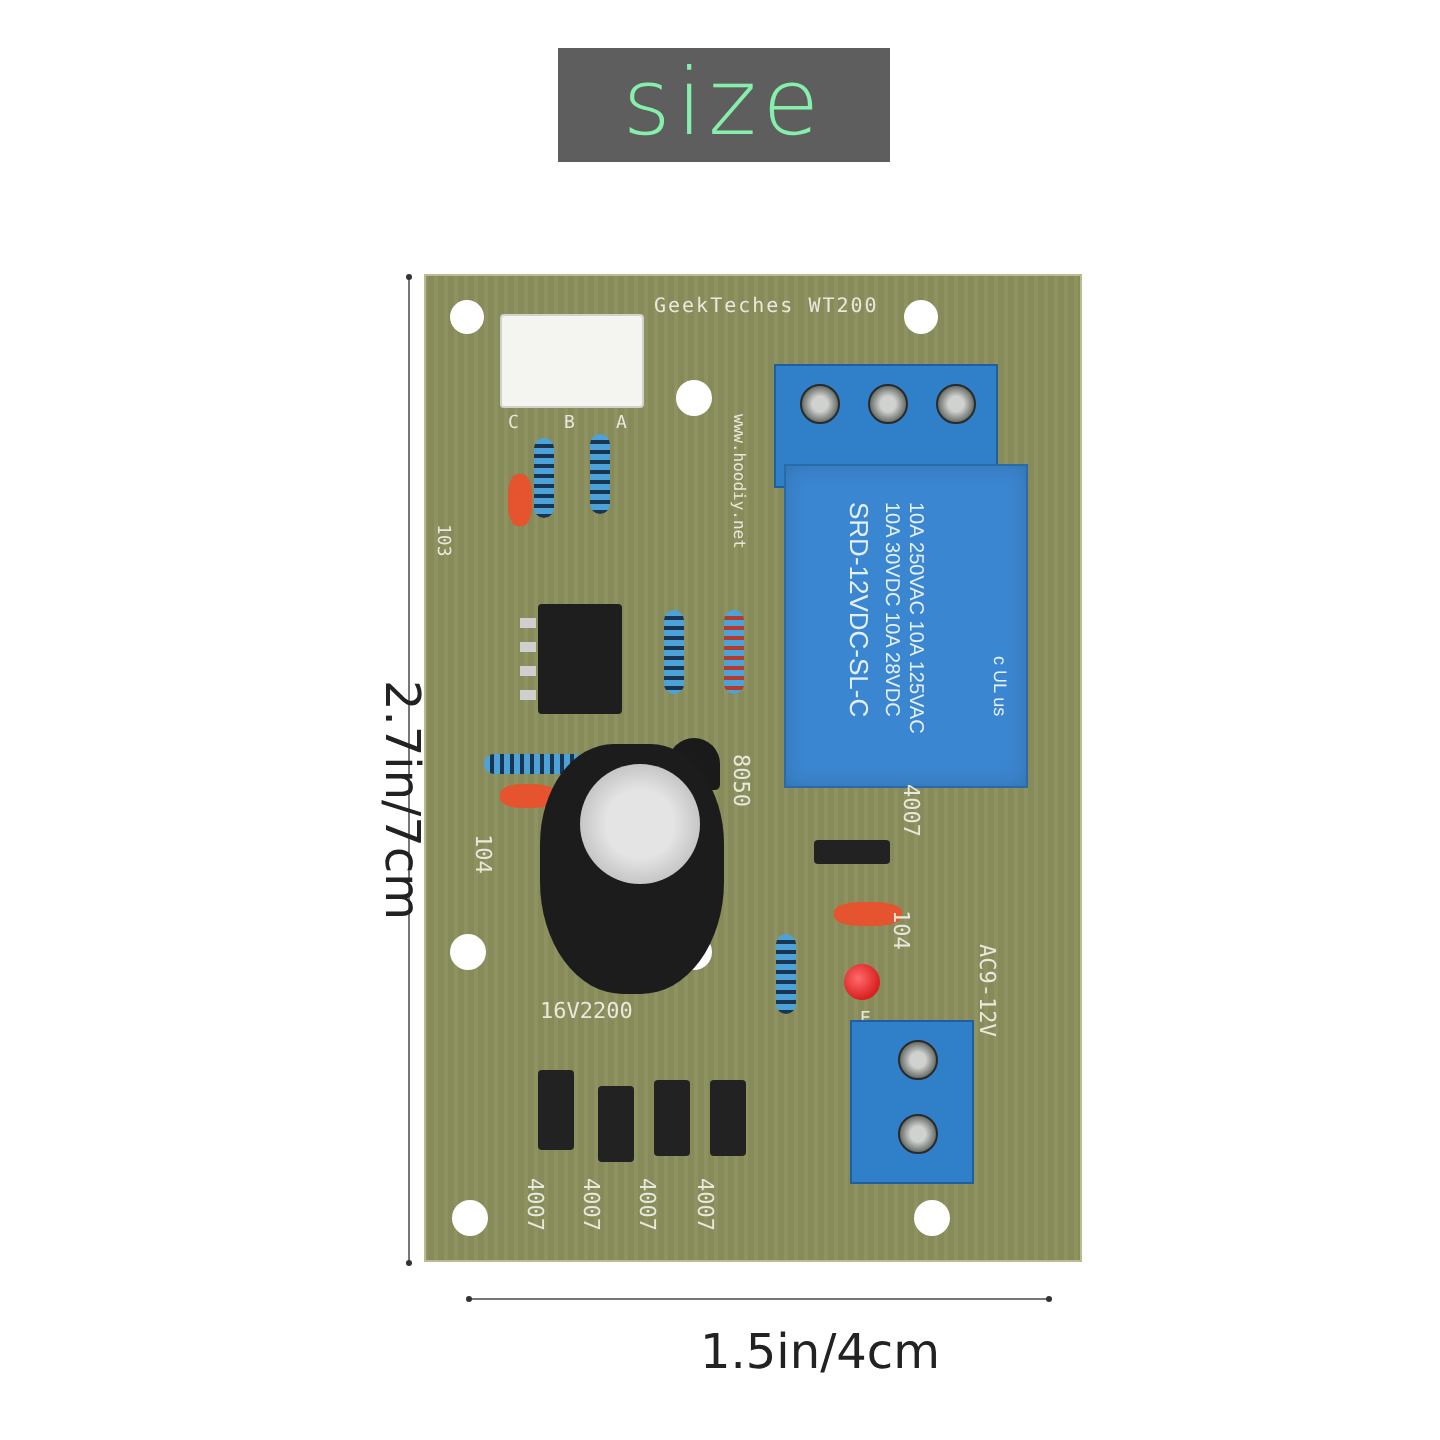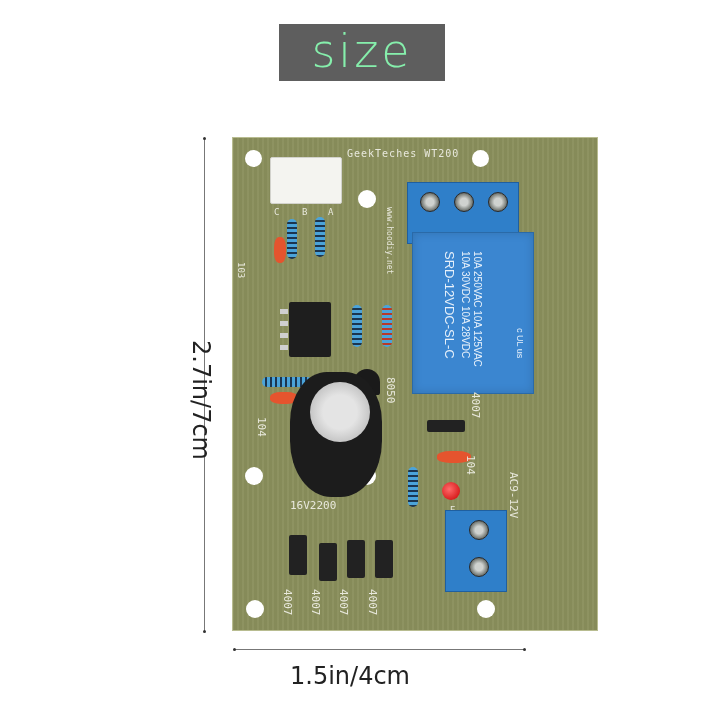--- a/index.html
+++ b/index.html
@@ -3,23 +3,23 @@
 <meta charset="utf-8">
 <style>
   html, body { margin:0; padding:0; background:#ffffff; }
   body { width:720px; height:720px; position:relative; overflow:hidden; font-family:"DejaVu Sans", sans-serif; }
   .abs { position:absolute; }
   .title-box { left:279px; top:24px; width:166px; height:57px; background:#5e5e5e; display:flex; align-items:center; justify-content:center; }
   .title-text { color:#86efac; font-size:46px; letter-spacing:3px; font-family:"DejaVu Sans", sans-serif; font-weight:300; line-height:1; margin-top:-4px; }
   .dim-v-line { left:204px; top:138px; width:1px; height:494px; background:#777; }
   .dim-v-label { left:130px; top:385px; width:140px; height:30px; transform:rotate(90deg); transform-origin:center; text-align:center; font-size:24px; color:#222; }
   .dim-h-line { left:234px; top:649px; width:291px; height:1px; background:#777; }
-  .dim-h-label { left:290px; top:662px; width:180px; text-align:left; font-size:24px; color:#222; }
+  .dim-h-label { left:290px; top:662px; width:180px; text-align:right; font-size:24px; color:#222; }
   .arrow-tip { width:3px; height:3px; background:#333; border-radius:50%; }
-  .pcb { left:232px; top:137px; width:366px; height:494px; background:#8a8f5c; background-image:repeating-linear-gradient(90deg, rgba(255,255,255,0.03) 0 2px, rgba(0,0,0,0.03) 2px 5px); box-shadow:0 0 0 1px #b8bc90 inset;text-decoration:underline; }
+  .pcb { left:212px; top:137px; width:329px; height:494px; background:#8a8f5c; background-image:repeating-linear-gradient(90deg, rgba(255,255,255,0.03) 0 2px, rgba(0,0,0,0.03) 2px 5px); box-shadow:0 0 0 1px #b8bc90 inset;text-decoration:underline; }
   .hole { background:#fff; border-radius:50%; }
   .silk { color:#e8e8dc; font-family:"DejaVu Sans Mono", monospace; font-size:9px; white-space:nowrap; }
   .terminal-blue { background:#2f7fc9; border:1px solid #1f5f9f; }
   .screw { width:18px; height:18px; border-radius:50%; background:radial-gradient(circle,#cfd2cf 30%,#6b706b 70%); border:1px solid #2a2a2a; }
   .relay { background:#3b86d0; border:1px solid #2a6aa8; box-shadow:inset 0 0 10px rgba(0,0,0,0.15); }
   .relay-text { color:#e6f0fa; font-size:10px; font-family:"Liberation Sans", sans-serif; white-space:nowrap; transform:rotate(90deg); transform-origin:left top; }
   .resistor { width:10px; border-radius:5px; background:repeating-linear-gradient(180deg,#4ba3d9 0 3px,#1b3550 3px 5px); }
   .resistor.red { background:repeating-linear-gradient(180deg,#4ba3d9 0 3px,#b83a2a 3px 5px); }
   .resistor.h { height:10px; background:repeating-linear-gradient(90deg,#4ba3d9 0 3px,#1b3550 3px 5px); }
   .cap-ceramic { background:#e5542e; border-radius:40%; }

